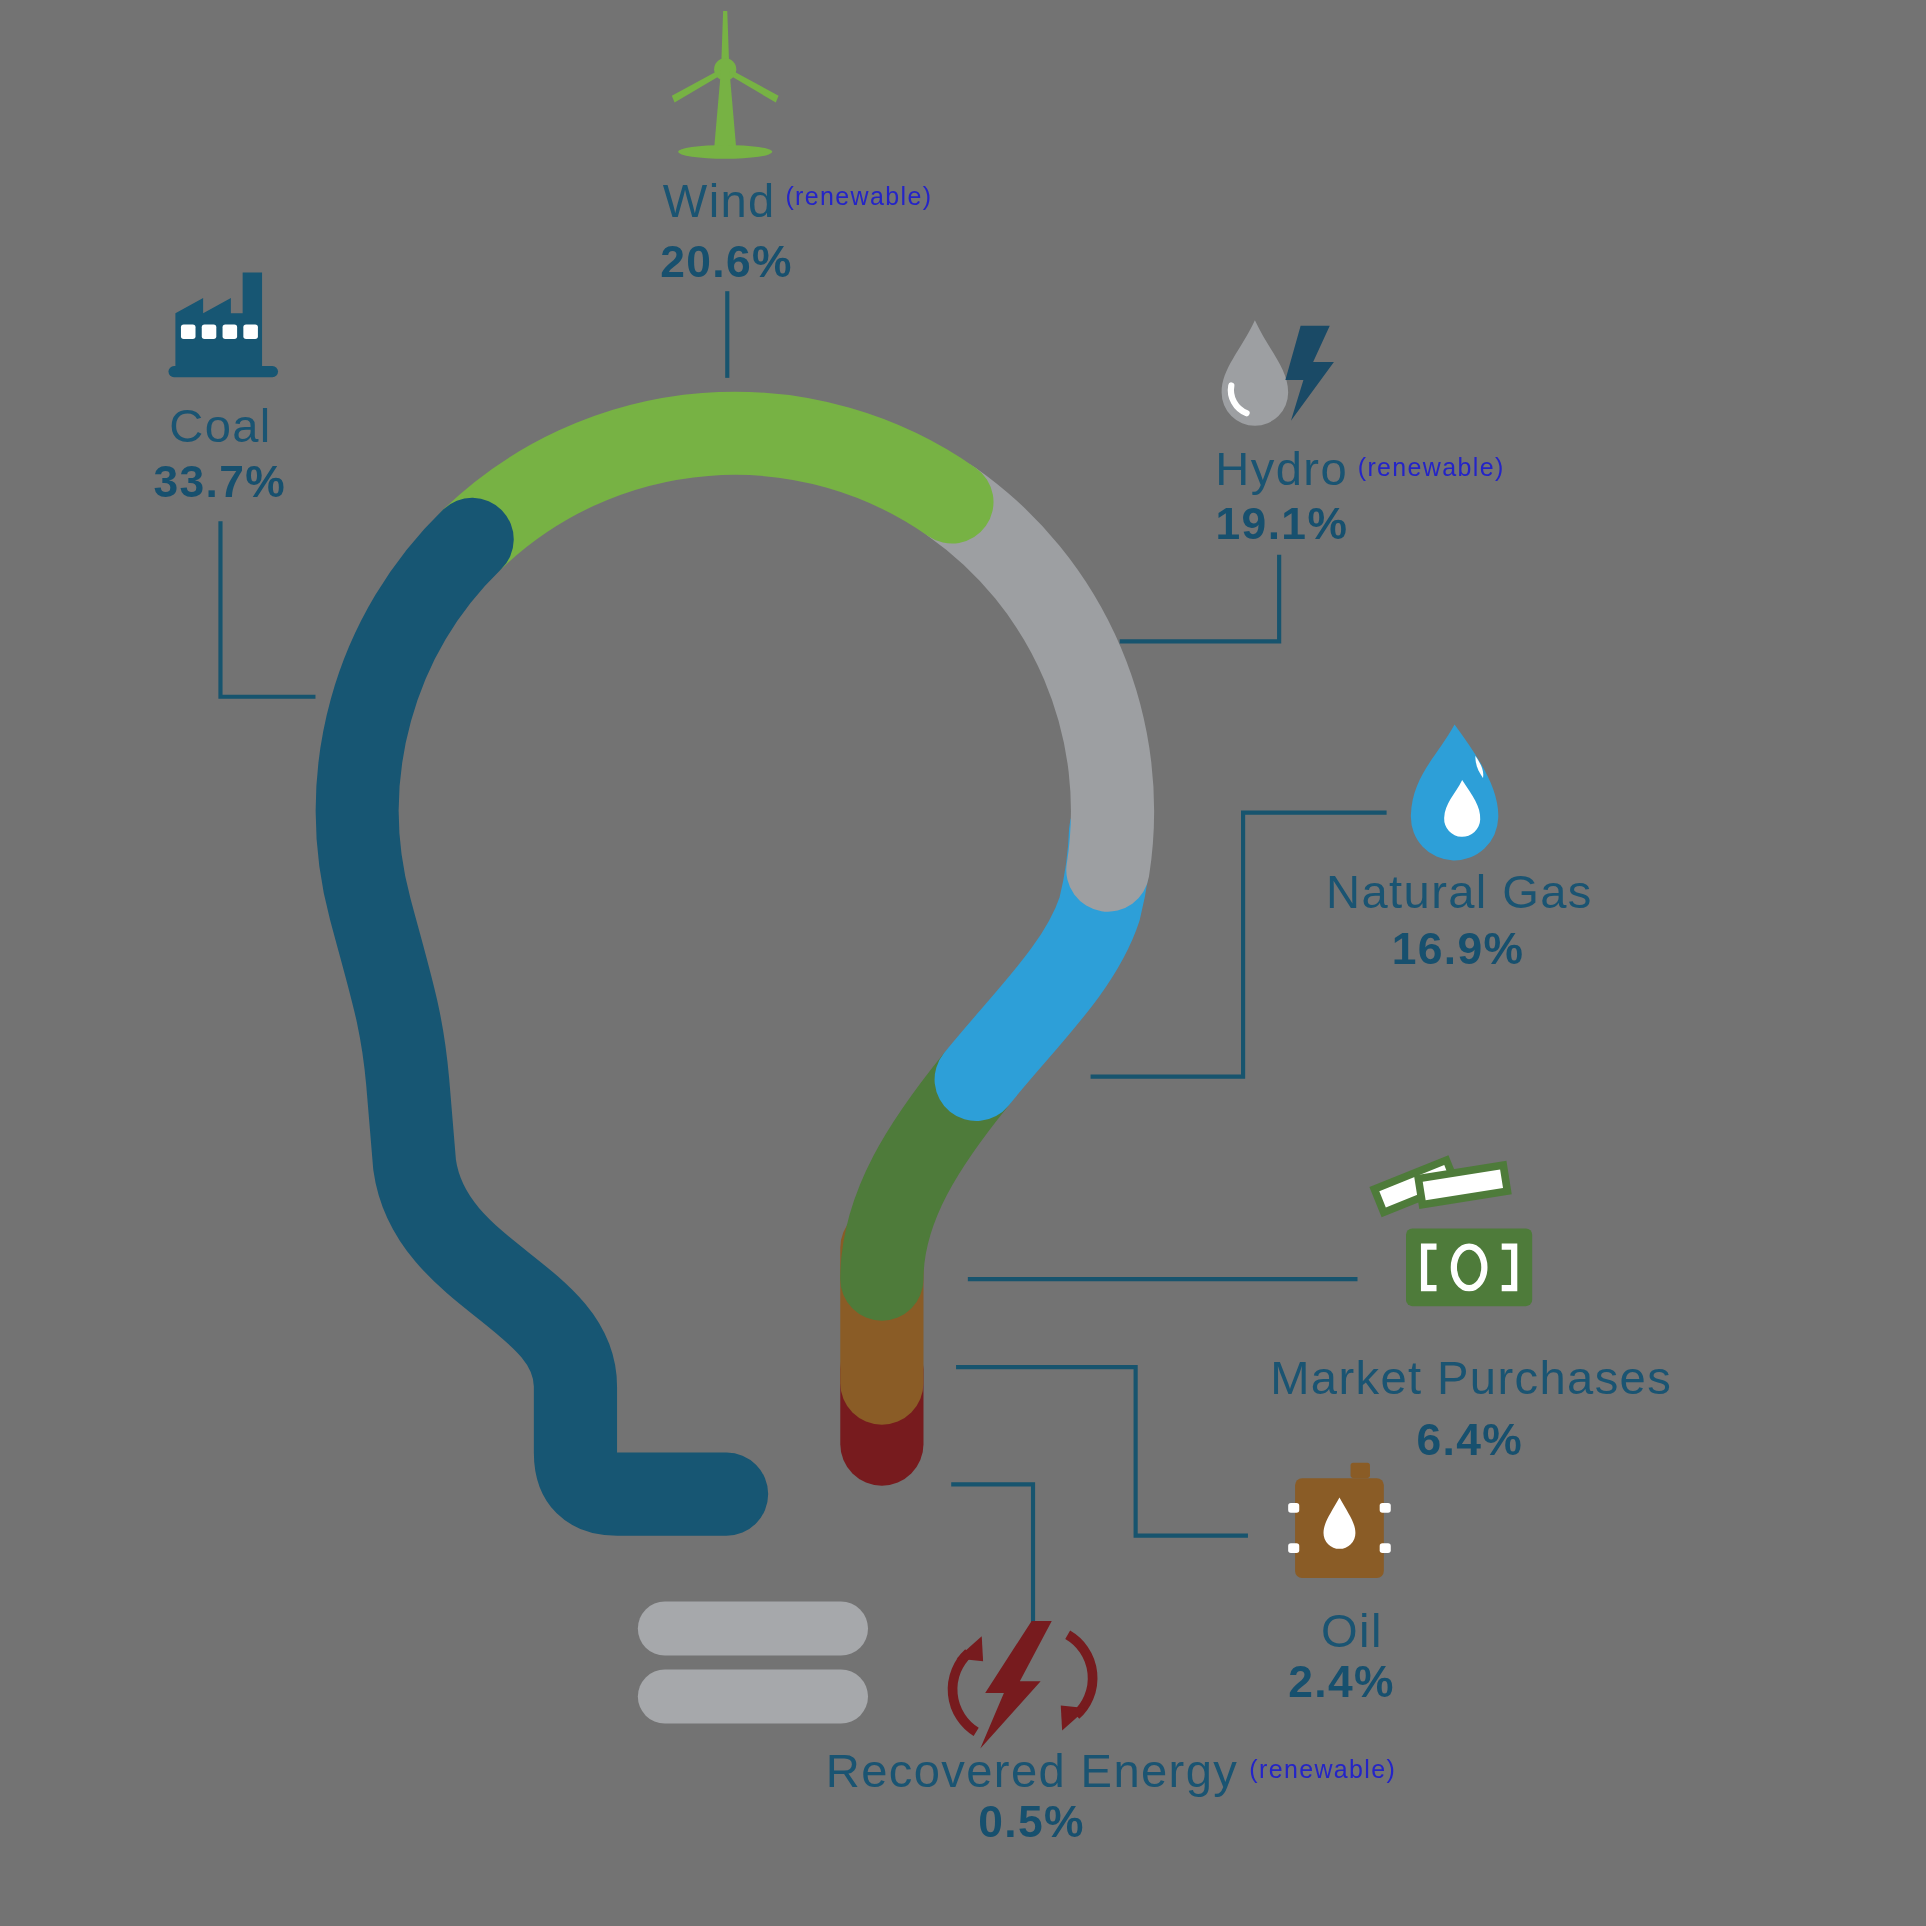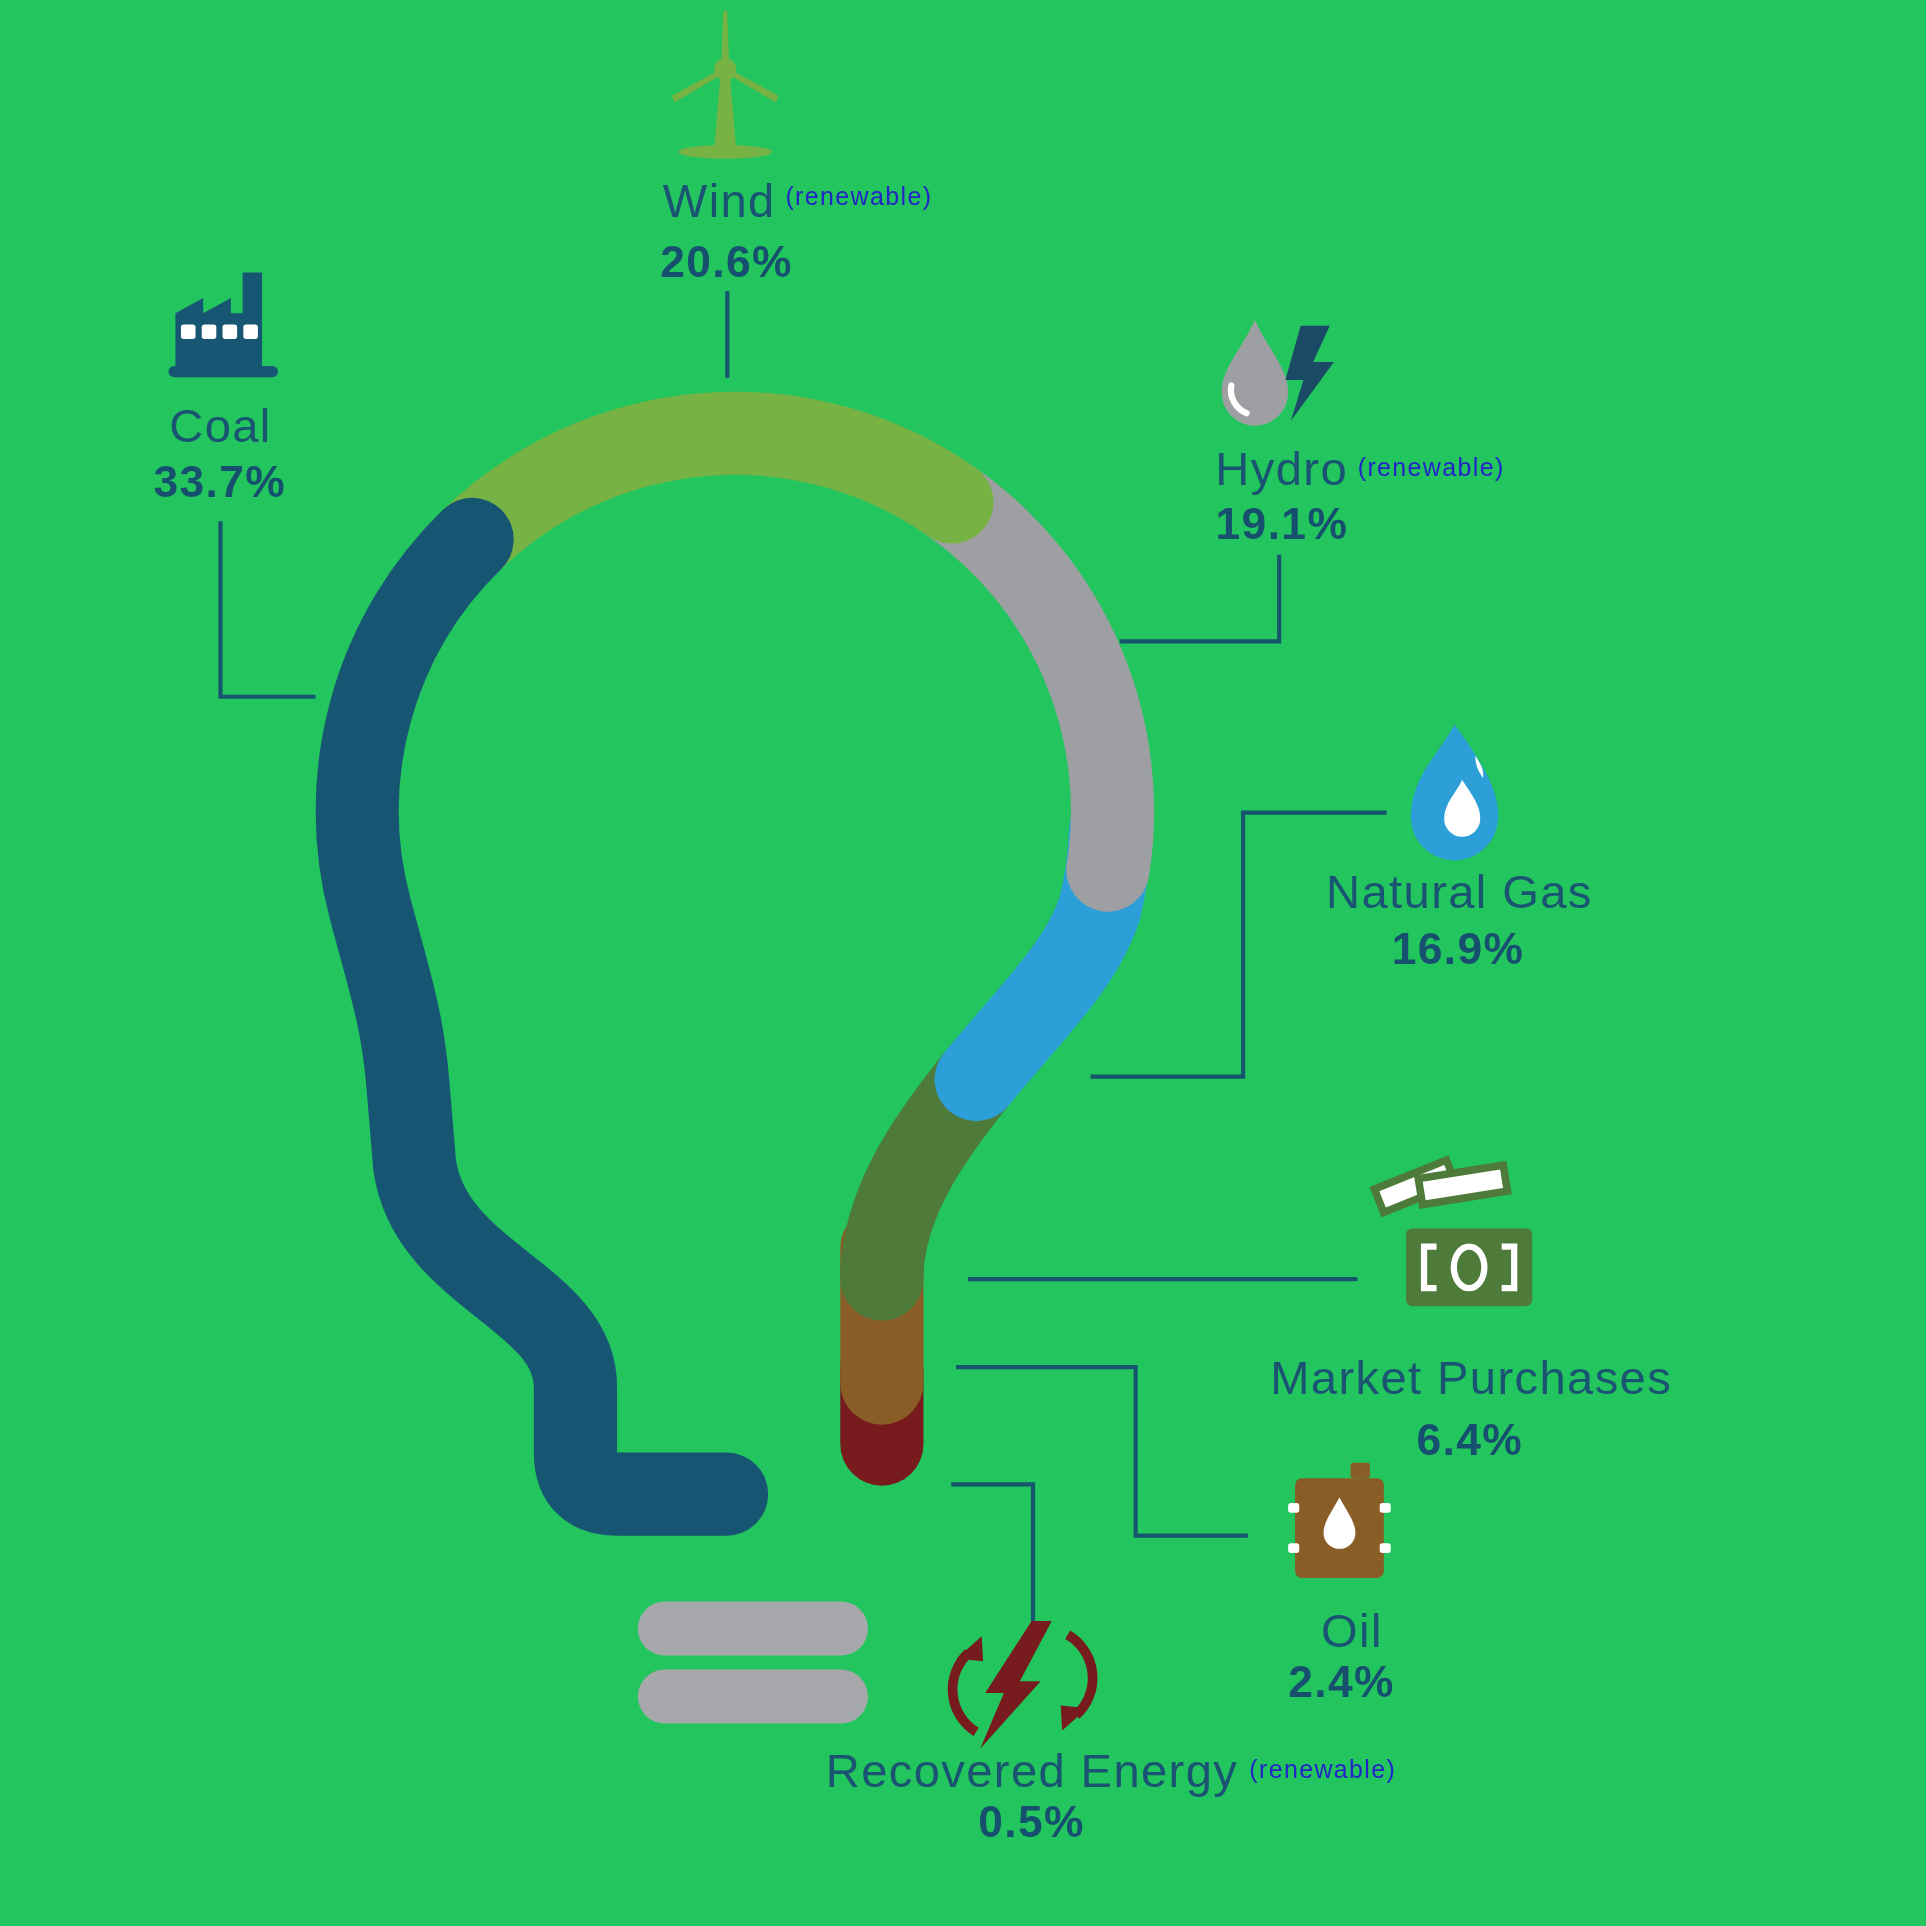--- a/index.html
+++ b/index.html
@@ -1,16 +1,16 @@
 <!DOCTYPE html>
 <html style="font-size:11px"><head>
 <meta charset="utf-8">
 <style>
   html,body{margin:0;padding:0;background:#ffffff;}
-  .canvas{position:relative;width:1926px;height:1926px;background:#22c55e;overflow:hidden;}
+  .canvas{position:relative;width:1926px;height:1926px;background:#737373;overflow:hidden;}
   svg{display:block;}
   .lbl{font-family:"Liberation Sans",sans-serif;font-size:68px;fill:#1a5472;letter-spacing:2px;}
   .pct{font-family:"Liberation Sans",sans-serif;font-size:64px;font-weight:bold;fill:#17506e;letter-spacing:2px;}
   .ren{font-family:"Liberation Sans",sans-serif;font-size:36px;fill:#2424c8;}
   .connector{fill:none;stroke-width:6;}
 </style>
 </head>
 <body>
 
 <div class="canvas">

